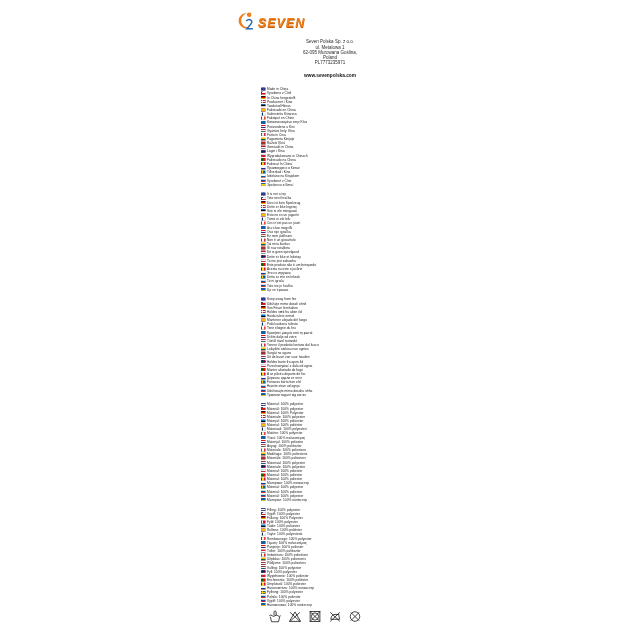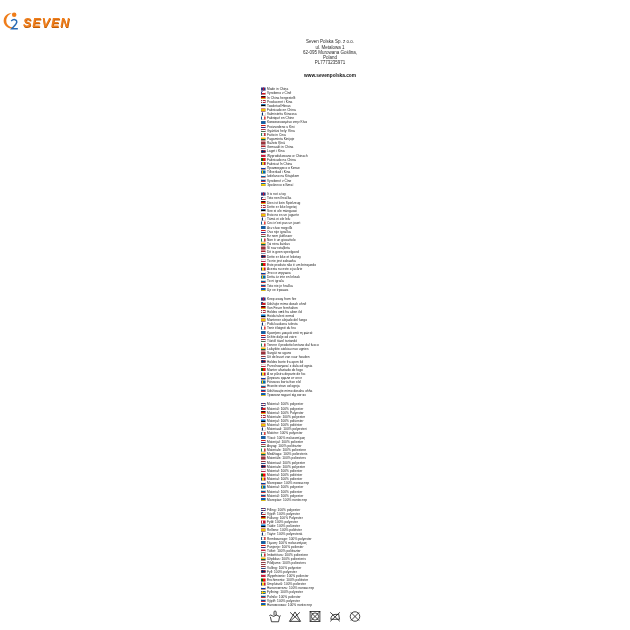--- a/index.html
+++ b/index.html
@@ -3,21 +3,21 @@
 <meta charset="utf-8">
 <style>
   html,body{margin:0;padding:0;}
   body{
     width:630px;height:630px;background:#ffffff;overflow:hidden;position:relative;
     font-family:"Liberation Sans", sans-serif;color:#1d1d1d;
   }
   .page{position:absolute;inset:0;background:#fff;}
 
   
-  .logo-row{position:absolute;top:11px;left:0;width:540px;display:flex;align-items:center;gap:2px;}
+  .logo-row{position:absolute;top:11px;left:0;width:540px;display:flex;justify-content:center;align-items:center;gap:2px;}
   .logo-mark{width:21px;height:23px;display:block;}
   .wordmark{
     font-weight:bold;font-style:italic;font-size:12.5px;letter-spacing:1px;
     color:#ef7d1a;text-shadow:0.4px 0.6px 0 #c05c05;
   }
 
   .hdr{position:absolute;top:39px;left:15px;width:630px;transform:scale(0.5);transform-origin:315px 0;text-align:center;}
   .addr-line{font-size:9px;line-height:10.6px;color:#2b2b2b;}
   .website{margin-top:13px;font-size:9.5px;font-weight:bold;color:#111;}
 

